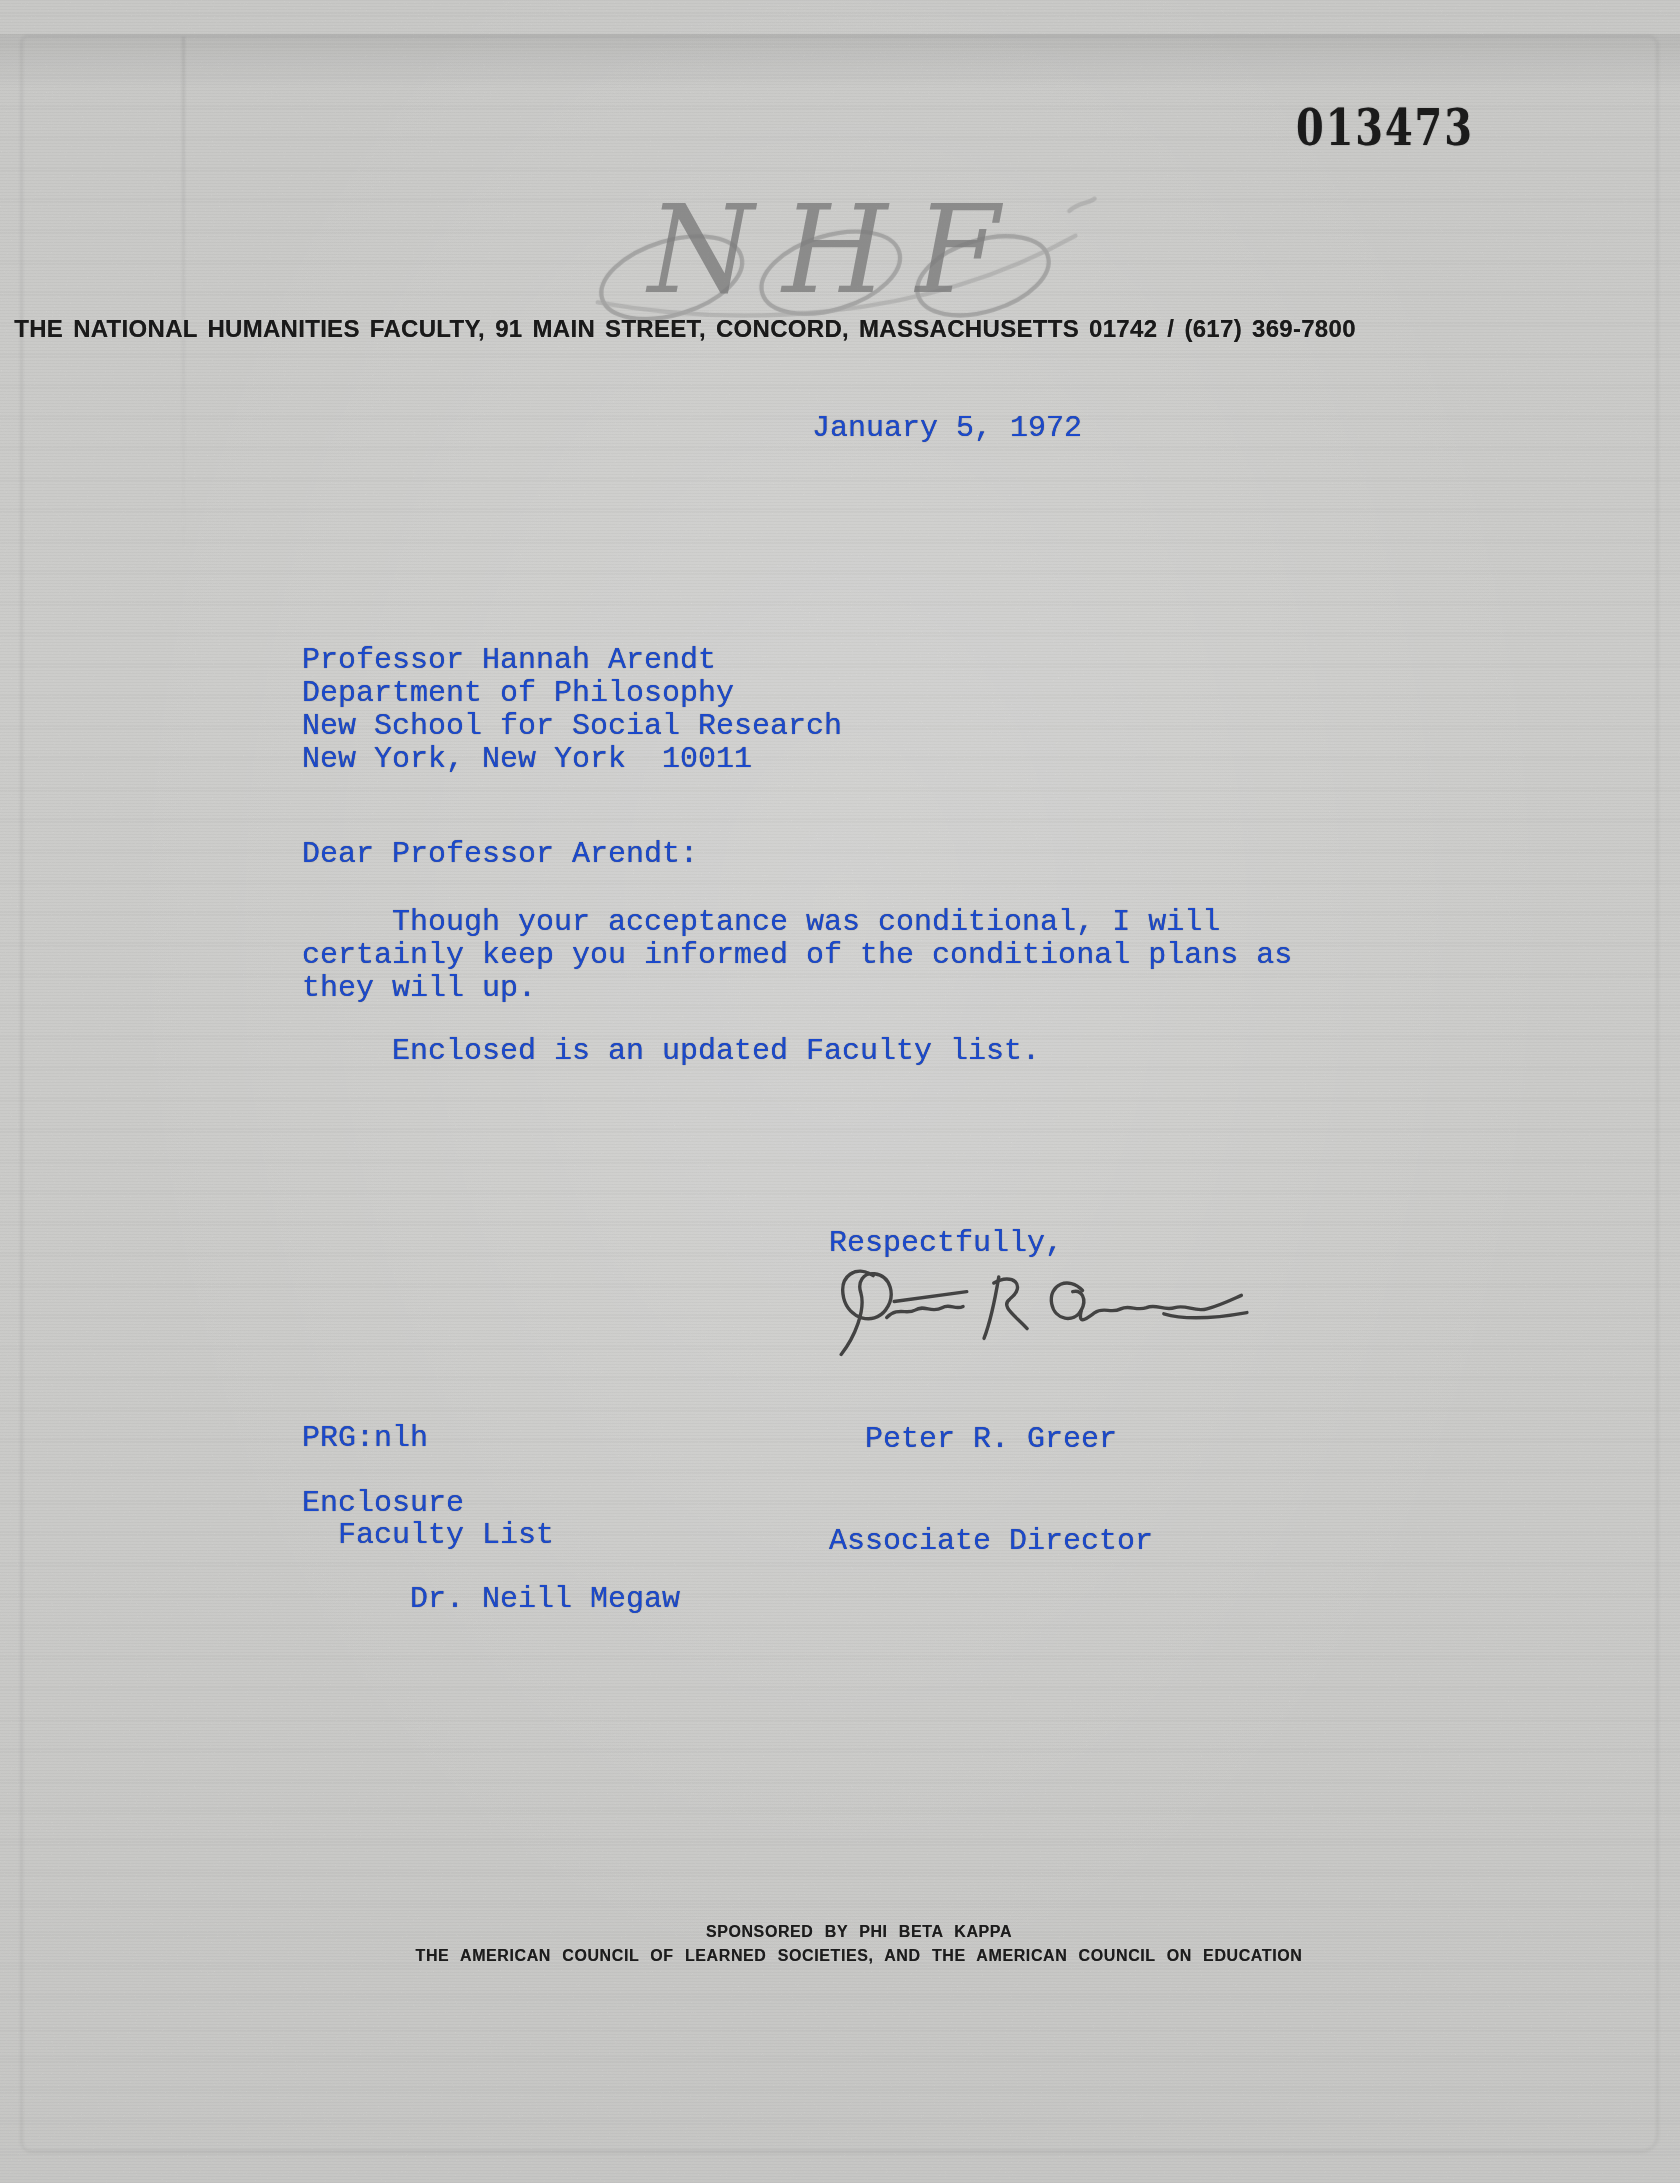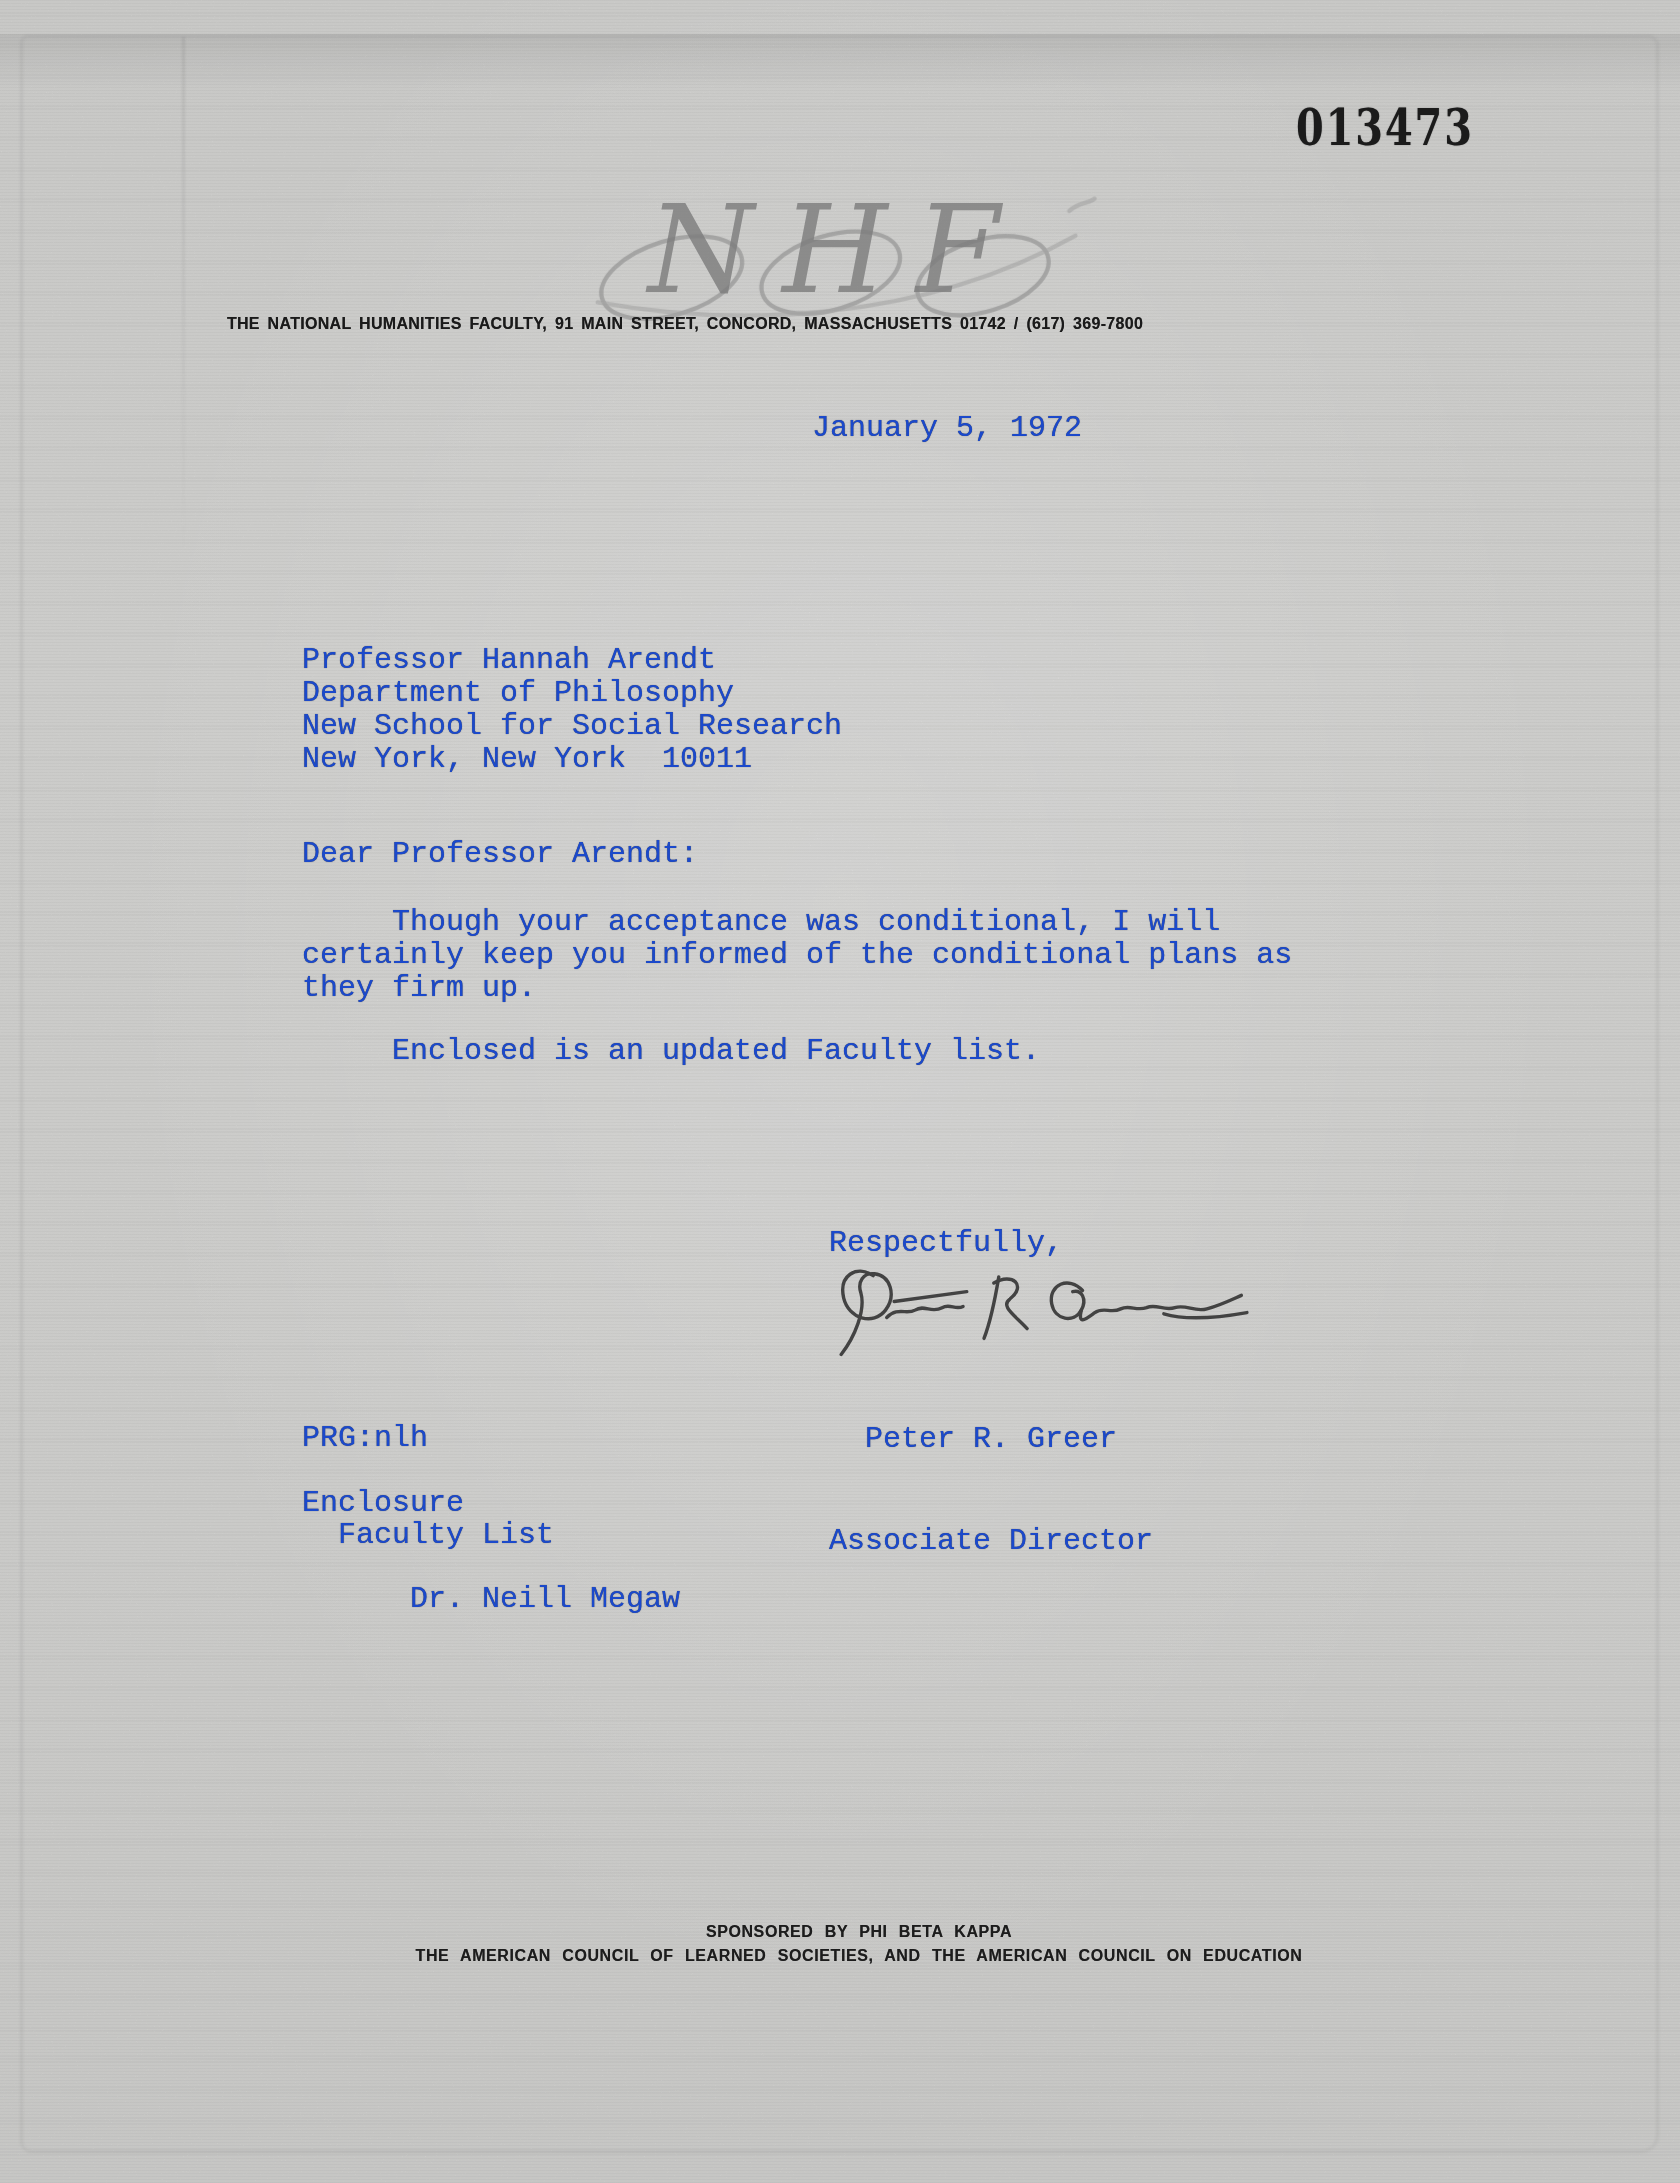--- a/index.html
+++ b/index.html
@@ -52,21 +52,21 @@
     font-weight:bold;font-size:51px;color:#1d1d1d;
     letter-spacing:2.5px;transform:scaleX(0.78);transform-origin:left top;
     text-shadow:0 0 1.2px rgba(30,30,30,0.55);
   }
 
   .monogram-svg{position:absolute;left:573px;top:174px;}
 
   .letterhead-line{
     position:absolute;left:0;top:315px;width:1370px;text-align:center;
     font-family:"Liberation Sans","DejaVu Sans",sans-serif;
-    font-weight:bold;font-size:16px;color:#1c1c1c;
+    font-weight:bold;font-size:24px;color:#1c1c1c;
     letter-spacing:0.3px;word-spacing:3.1px;
     text-shadow:0 0 0.6px rgba(28,28,28,0.7);
   }
 
   .date-line{position:absolute;left:812px;top:412px;}
   .recipient{position:absolute;left:302px;top:644px;}
   .salutation{position:absolute;left:302px;top:838px;}
   .body-text{position:absolute;left:302px;top:906px;width:1084px;}
   .body-text .para{margin:0 0 30px 0;}
   .closing{position:absolute;left:829px;top:1227px;}
@@ -108,21 +108,21 @@
 
 <div class="letterhead-line">THE NATIONAL HUMANITIES FACULTY, 91 MAIN STREET, CONCORD, MASSACHUSETTS 01742 / (617) 369-7800</div>
 
 <div class="type date-line">January 5, 1972</div>
 
 <div class="type recipient"><div class="tline">Professor Hannah Arendt</div><div class="tline">Department of Philosophy</div><div class="tline">New School for Social Research</div><div class="tline">New York, New York  10011</div></div>
 
 <div class="type salutation">Dear Professor Arendt:</div>
 
 <div class="body-text">
-  <div class="type para"><div class="tline">     Though your acceptance was conditional, I will</div><div class="tline">certainly keep you informed of the conditional plans as</div><div class="tline">they firm up.</div></div>
+  <div class="type para"><div class="tline">     Though your acceptance was conditional, I will</div><div class="tline">certainly keep you informed of the conditional plans as</div><div class="tline">they will up.</div></div>
   <div class="type para"><div class="tline">     Enclosed is an updated Faculty list.</div></div>
 </div>
 
 <div class="type closing">Respectfully,</div>
 
 <svg class="signature-svg" width="431" height="105" viewBox="0 0 700 170">
   <g fill="none" stroke="#343434" stroke-width="5.5" stroke-linecap="round" stroke-linejoin="round" opacity="0.88">
     <path d="M88,30 C60,12 32,30 40,66 C48,100 88,112 108,86 C126,62 116,30 90,27 C72,25 62,40 68,58 C76,86 58,130 36,158"></path>
     <path d="M110,98 C128,80 142,94 156,86 C172,76 182,92 200,82 C212,75 222,86 234,80"></path>
     <path d="M122,72 L240,56"></path>

